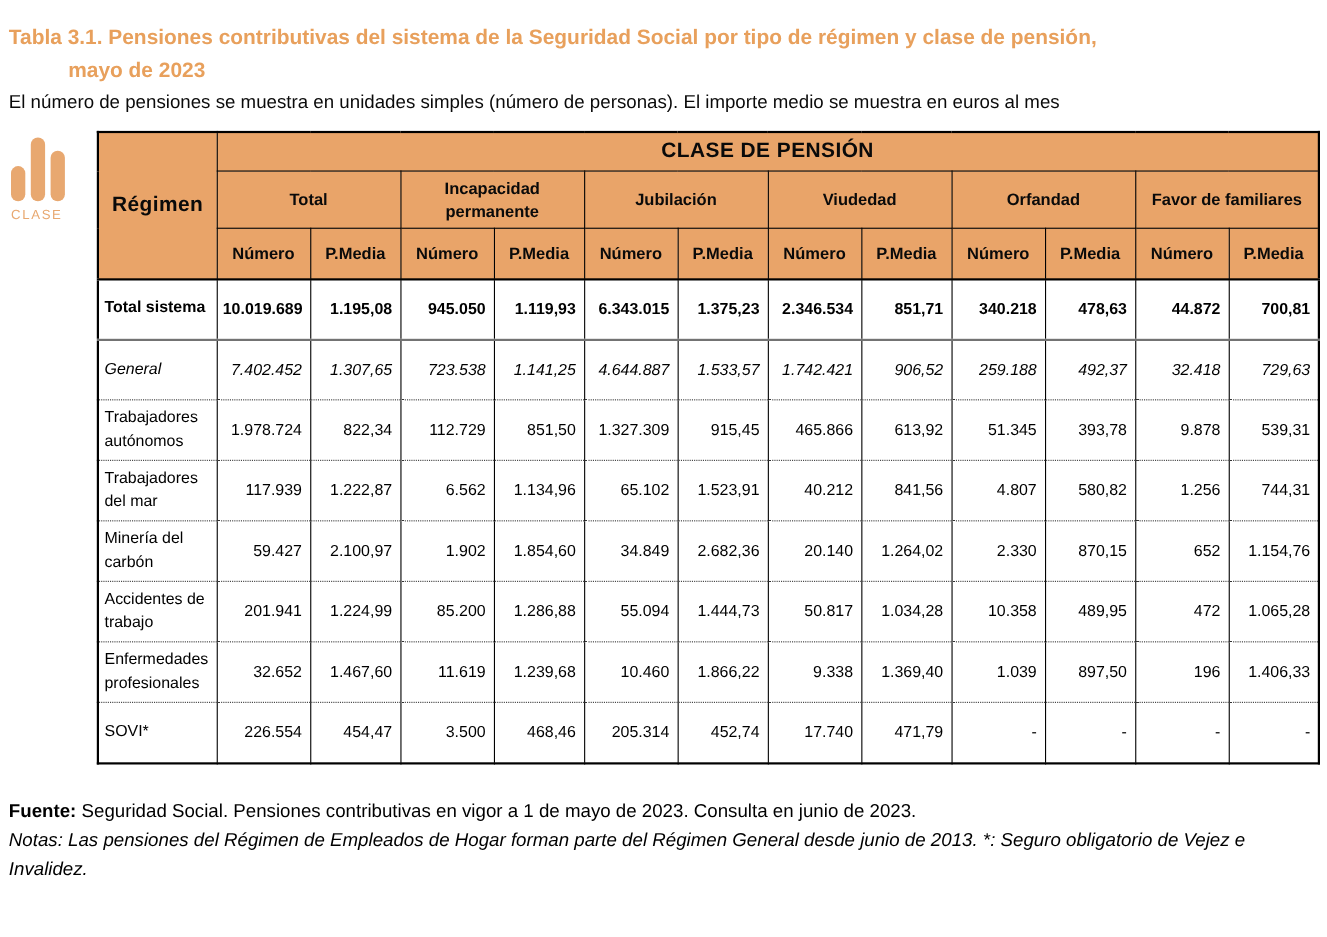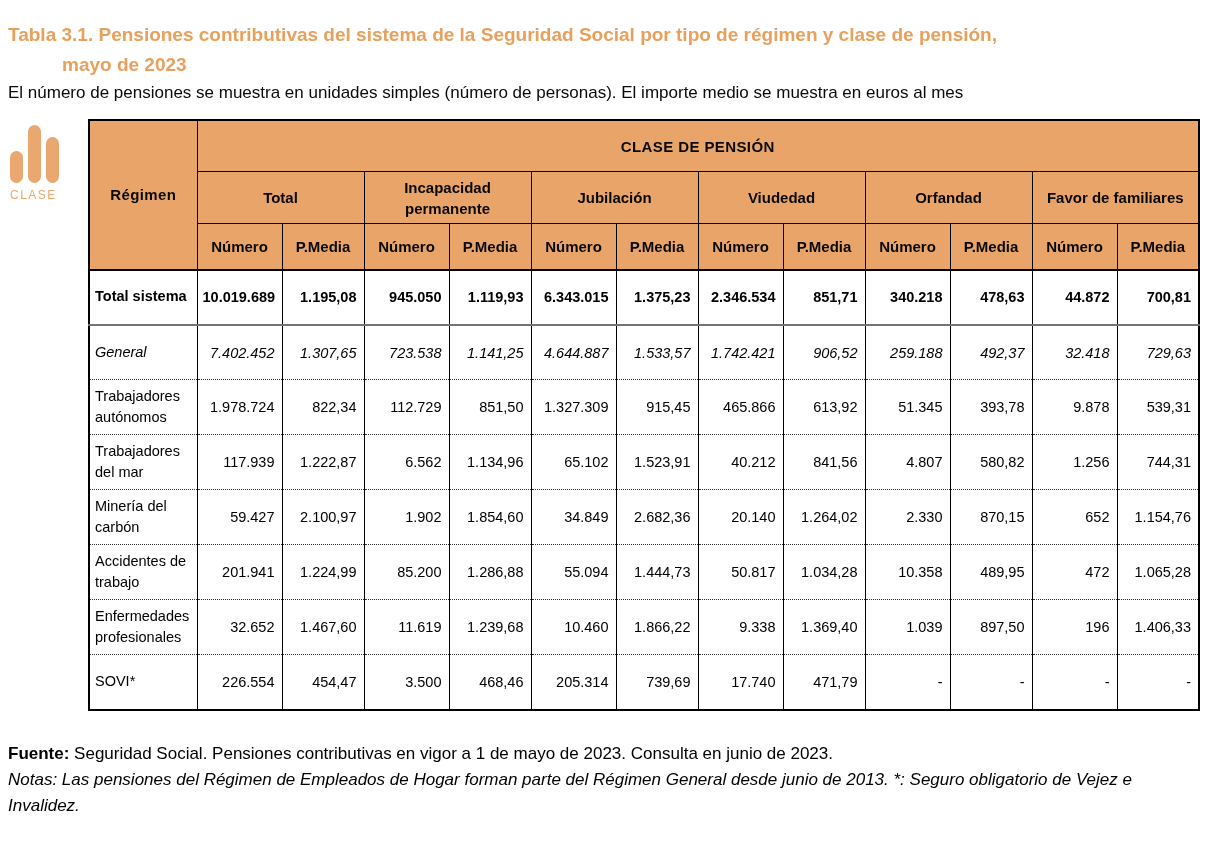--- a/index.html
+++ b/index.html
@@ -56,21 +56,21 @@
   }
   thead th{
     background:var(--header-fill);
     border:1px solid #000;
     font-weight:bold;
     color:#0a0a0a;
     text-align:center;
     padding:2px 3px;
   }
   thead{border-bottom:2px solid #000;}
-  .top-header-row th{height:52px;font-size:15px;letter-spacing:0.4px;}
+  .top-header-row th{height:36px;font-size:19px;letter-spacing:0.4px;}
   .corner-cell{font-size:15px;}
   .group-header-row th{height:52px;font-size:15px;line-height:1.4;}
   .sub-header-row th{height:46px;font-size:15px;}
 
   tbody td{
     border-left:1px solid #000;
     border-right:1px solid #000;
     font-size:14.5px;
     height:55px;
     padding:2px 5px;
@@ -262,21 +262,21 @@
             <td class="num-cell">196</td>
             <td class="num-cell">1.406,33</td>
           </tr>
           <tr>
             <td class="row-label">SOVI*</td>
             <td class="num-cell">226.554</td>
             <td class="num-cell">454,47</td>
             <td class="num-cell">3.500</td>
             <td class="num-cell">468,46</td>
             <td class="num-cell">205.314</td>
-            <td class="num-cell">739,69</td>
+            <td class="num-cell">452,74</td>
             <td class="num-cell">17.740</td>
             <td class="num-cell">471,79</td>
             <td class="num-cell">-</td>
             <td class="num-cell">-</td>
             <td class="num-cell">-</td>
             <td class="num-cell">-</td>
           </tr>
         </tbody>
     </table>
   </div>

